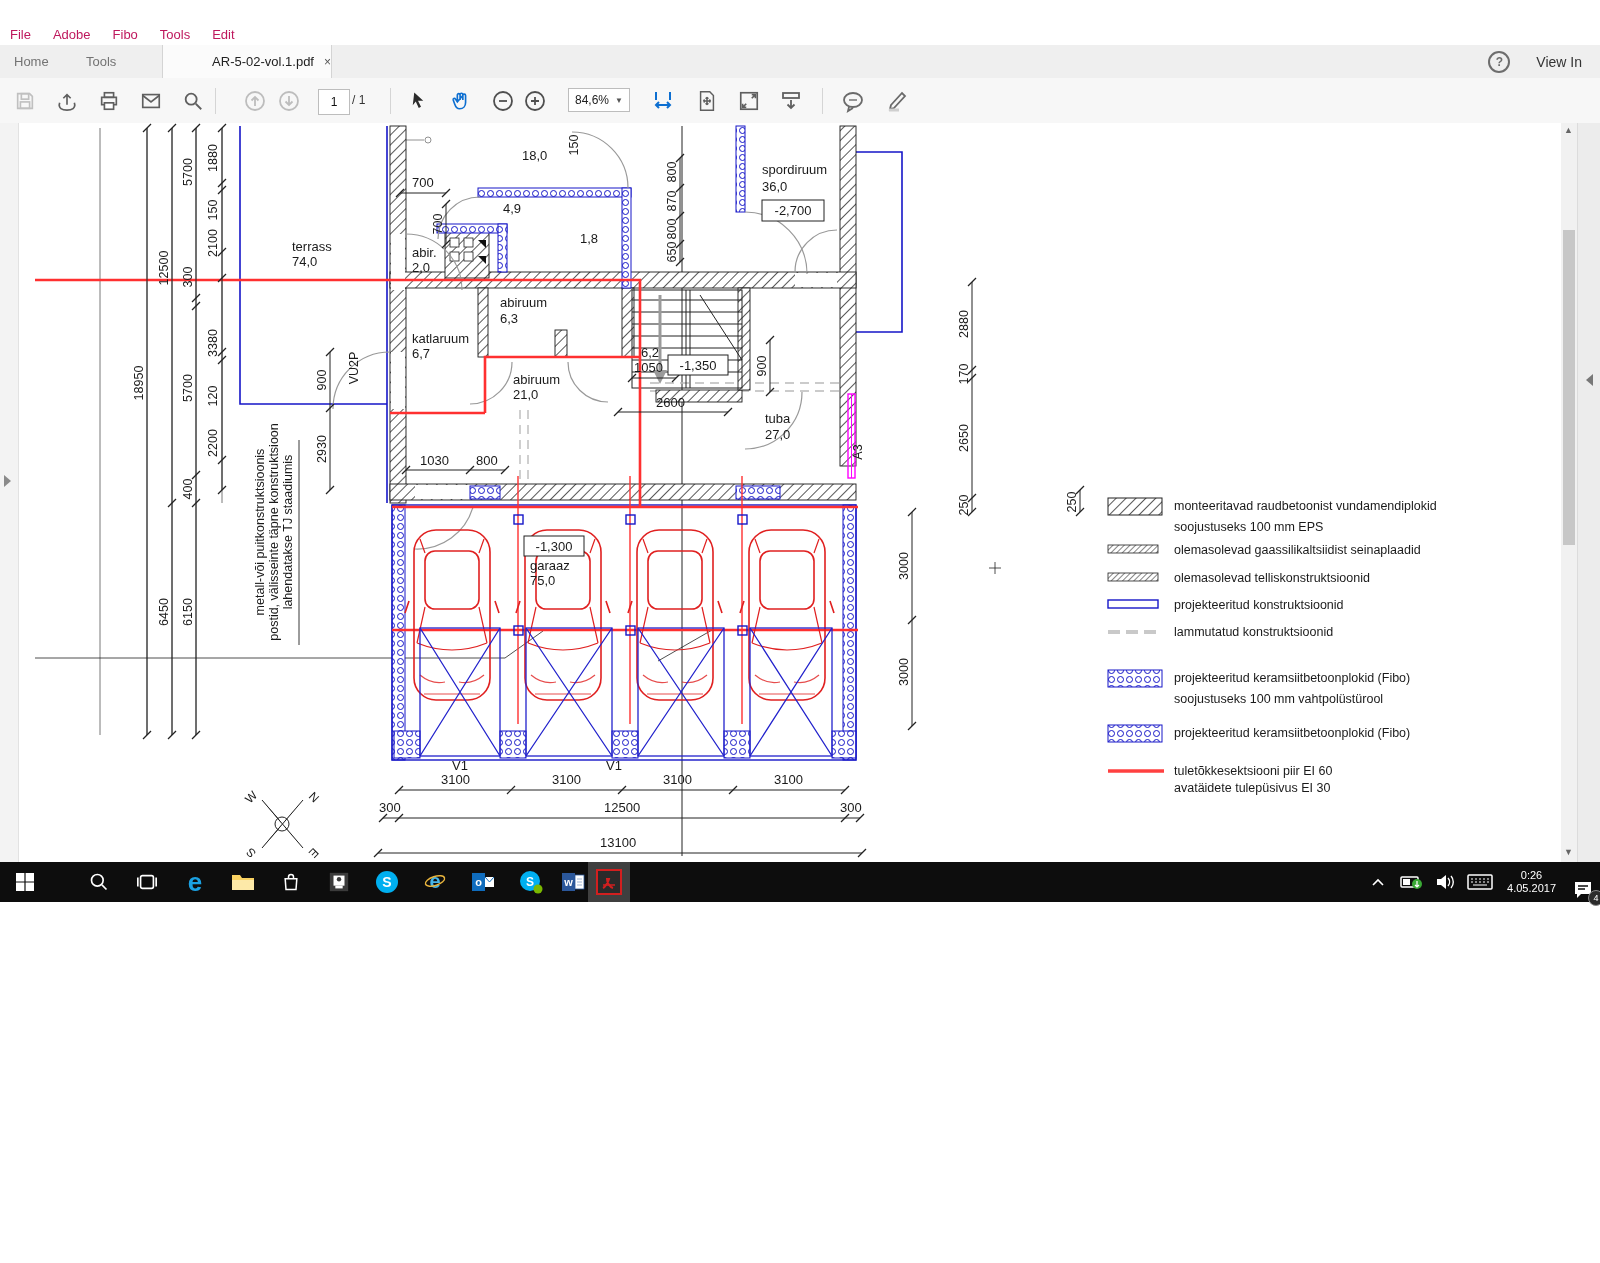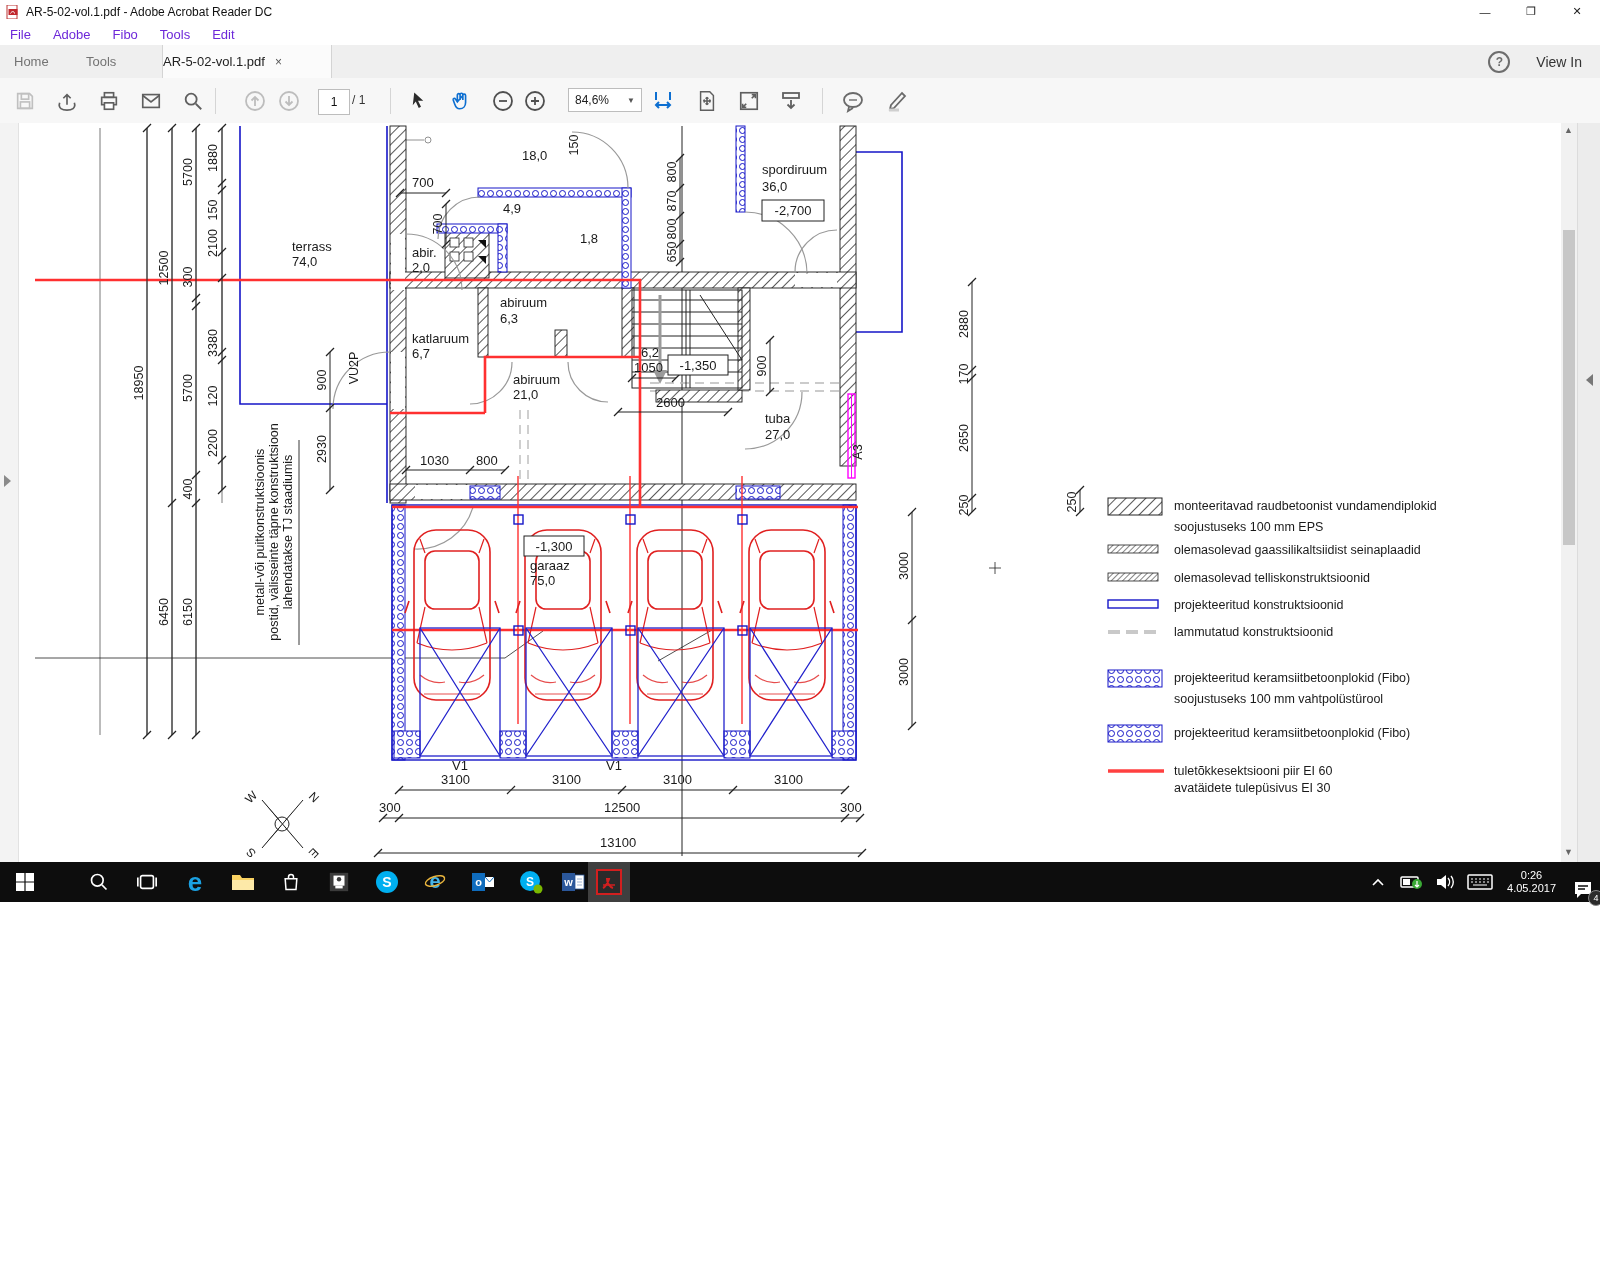--- a/index.html
+++ b/index.html
@@ -6,37 +6,37 @@
   body{font-family:"Liberation Sans",sans-serif;-webkit-font-smoothing:antialiased;}
   .screen{position:relative;width:1600px;height:1263px;background:#fff;overflow:hidden;}
   
   .titlebar{position:absolute;left:0;top:0;width:1600px;height:23px;background:#fff;border-bottom:1px solid #f0f0f0;display:flex;align-items:center;}
   .titlebar .appicon{width:14px;height:14px;margin:0 6px 0 6px;position:relative;}
   .titlebar .title{font-size:12px;color:#111;}
   .wincontrols{position:absolute;right:0;top:0;height:23px;display:flex;}
   .winbtn{width:46px;height:23px;display:flex;align-items:center;justify-content:center;color:#222;font-size:11px;}
   
   .menubar{position:absolute;left:0;top:23px;width:1600px;height:22px;background:#fff;display:flex;align-items:center;padding-left:10px;box-sizing:border-box;}
-  .menubar span{font-size:13px;color:#6d28d9;margin-right:22px;cursor:default;}
+  .menubar span{font-size:13px;color:#be185d;margin-right:22px;cursor:default;}
   
   .tabbar{position:absolute;left:0;top:45px;width:1600px;height:33px;background:#efefef;border-bottom:1px solid #dcdcdc;}
   .tab{position:absolute;top:0;height:33px;display:flex;align-items:center;font-size:13px;color:#737373;}
   .tab-home{left:14px;} .tab-tools{left:86px;}
-  .doc-tab{position:absolute;left:162px;top:0;height:33px;width:168px;background:#fbfbfb;border-left:1px solid #d4d4d4;border-right:1px solid #d4d4d4;display:flex;align-items:center;justify-content:flex-start;font-size:13px;color:#222;}
+  .doc-tab{position:absolute;left:162px;top:0;height:33px;width:168px;background:#fbfbfb;border-left:1px solid #d4d4d4;border-right:1px solid #d4d4d4;display:flex;align-items:center;justify-content:flex-end;font-size:13px;color:#222;}
   .doc-tab .x{margin-left:10px;color:#555;font-size:12px;}
   .signin-area{position:absolute;right:18px;top:45px;height:33px;display:flex;align-items:center;}
   .help-icon{width:18px;height:18px;border:2px solid #6d6d6d;border-radius:50%;color:#6d6d6d;font-size:12px;font-weight:bold;display:flex;align-items:center;justify-content:center;margin-right:26px;}
   .signin{font-size:14px;color:#333;}
   
   .toolbar{position:absolute;left:0;top:78px;width:1600px;height:45px;background:#f7f7f7;border-bottom:1px solid #d0d0d0;}
   .tbi{position:absolute;top:8px;width:30px;height:30px;display:flex;align-items:center;justify-content:center;}
   .tsep{position:absolute;top:10px;width:1px;height:26px;background:#d5d5d5;}
   .pagebox{position:absolute;left:318px;top:11px;width:26px;height:22px;border:1px solid #bdbdbd;background:#fff;font-size:12px;text-align:center;color:#111;}
   .pagecount{position:absolute;left:352px;top:15px;font-size:12px;color:#333;}
-  .zoombox{position:absolute;left:568px;top:10px;width:74px;height:24px;border:1px solid #bdbdbd;background:#fff;display:flex;align-items:center;justify-content:space-between;padding:0 6px;box-sizing:border-box;font-size:12px;color:#222;}
+  .zoombox{position:absolute;left:568px;top:10px;width:62px;height:24px;border:1px solid #bdbdbd;background:#fff;display:flex;align-items:center;justify-content:space-between;padding:0 6px;box-sizing:border-box;font-size:12px;color:#222;}
   .zoombox .caret{font-size:8px;color:#555;}
   
   .content{position:absolute;left:0;top:123px;width:1600px;height:739px;background:#fff;}
   .navstrip{position:absolute;left:0;top:0;width:18px;height:739px;background:#f3f3f3;border-right:1px solid #e2e2e2;}
   .navarrow{position:absolute;left:4px;top:352px;width:0;height:0;border-left:7px solid #8a8a8a;border-top:6px solid transparent;border-bottom:6px solid transparent;}
   .vscroll{position:absolute;left:1561px;top:0;width:16px;height:739px;background:#f1f1f1;}
   .vthumb{position:absolute;left:2px;top:107px;width:12px;height:315px;background:#c7c7c7;}
   .scrollarrow{position:absolute;left:3px;font-size:9px;color:#666;}
   .toolstrip{position:absolute;left:1577px;top:0;width:23px;height:739px;background:#ececec;border-left:1px solid #dcdcdc;}
   .toolarrow{position:absolute;left:8px;top:251px;width:0;height:0;border-right:7px solid #777;border-top:6px solid transparent;border-bottom:6px solid transparent;}
@@ -47,35 +47,20 @@
   .acrotile{position:absolute;left:588px;top:0;width:42px;height:40px;background:#3f3f3f;}
   .tray{position:absolute;right:0;top:0;height:40px;display:flex;align-items:center;}
   .clock{color:#fff;font-size:11px;text-align:center;line-height:13px;margin:0 10px;}
   .badge{position:absolute;right:-4px;bottom:-4px;width:14px;height:14px;border-radius:50%;background:#2b2b2b;border:1px solid #888;color:#fff;font-size:9px;display:flex;align-items:center;justify-content:center;}
 </style>
 </head>
 <body>
 
 <div class="screen">
 
-  <div class="titlebar">
-    <span class="appicon">
-      <svg width="14" height="14" viewBox="0 0 14 14">
-          <rect x="1" y="0" width="10" height="14" fill="#fff" stroke="#b33" stroke-width="1"></rect>
-          <rect x="2.5" y="4" width="9" height="6" fill="#c1272d"></rect>
-          <path d="M4.5 8.5c1-2.5 4-2.5 4 0" stroke="#fff" stroke-width="1" fill="none"></path>
-        </svg>
-    </span>
-    <span class="title">AR-5-02-vol.1.pdf - Adobe Acrobat Reader DC</span>
-    <div class="wincontrols">
-      <span class="winbtn">—</span>
-      <span class="winbtn">❐</span>
-      <span class="winbtn">✕</span>
-    </div>
-  </div>
 
   <div class="menubar">
     <span>File</span>
     <span>Adobe</span>
     <span>Fibo</span>
     <span>Tools</span>
     <span>Edit</span>
   </div>
 
   <div class="tabbar">

